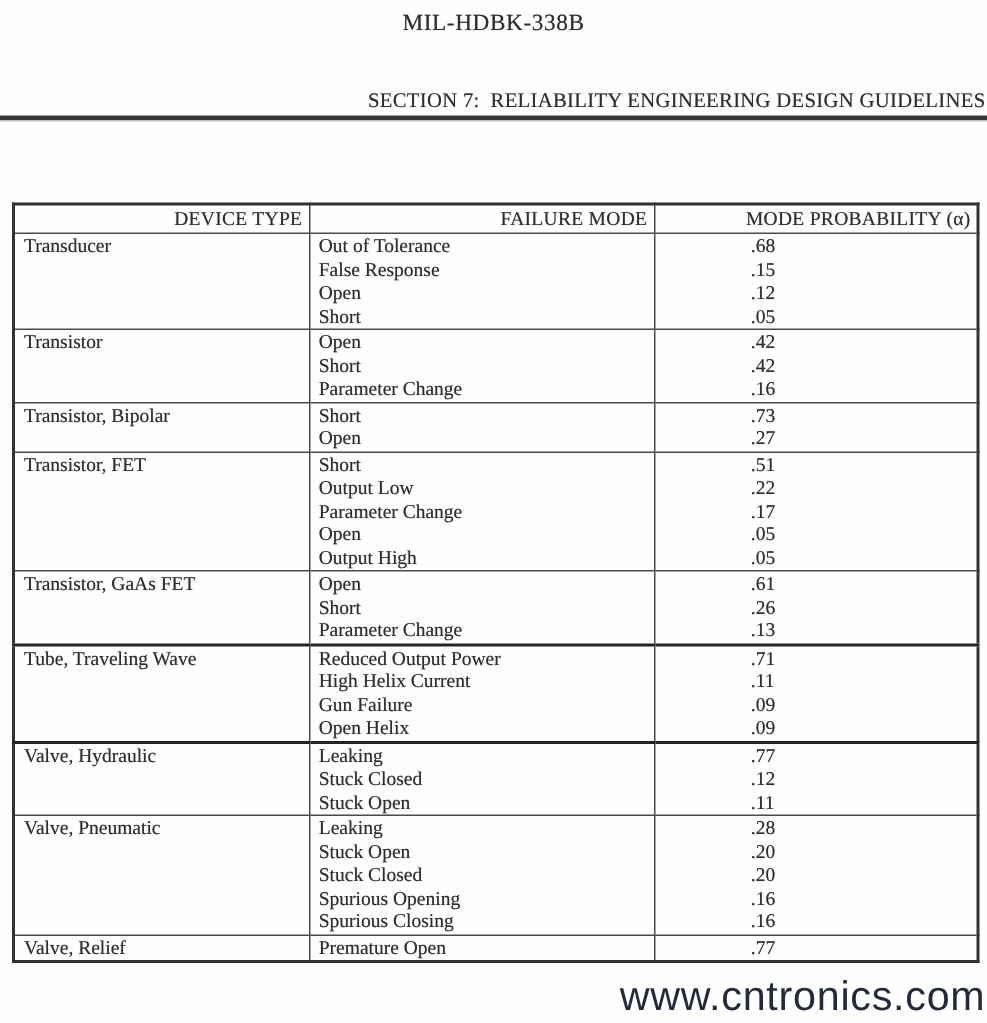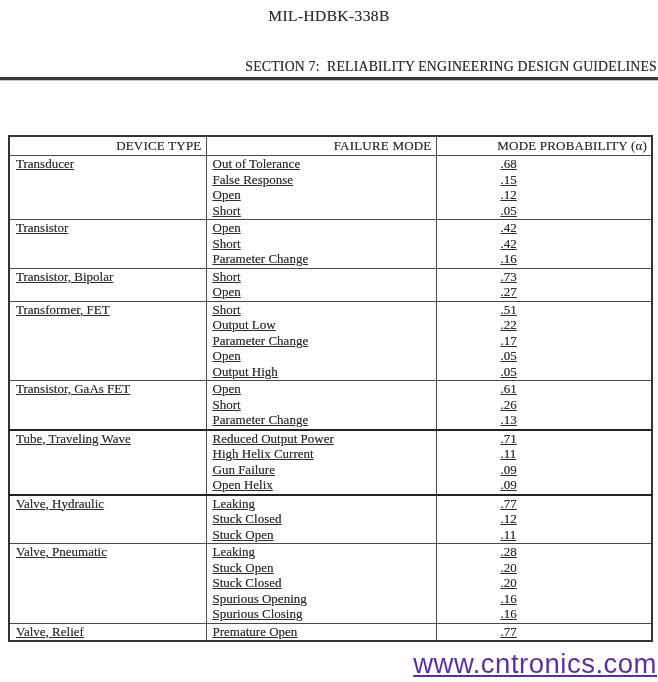--- a/index.html
+++ b/index.html
@@ -62,21 +62,20 @@
     text-align: right;
     font-weight: normal;
     font-size: 13px;
     height: 15px;
     padding: 1px 4px 1px 6px;
     letter-spacing: 0.2px;
   }
   table.parts td {
     vertical-align: top;
     padding: 0 0 1px 0;
-    text-decoration: underline;
   }
   .line {
     line-height: 15.5px;
     height: 15.5px;
     padding-left: 6px;
     white-space: nowrap;
   }
   td.col-prob .line { padding-left: 64px; }
   tbody tr.thick-bottom td { border-bottom: 2.4px solid #232323; }
 
@@ -157,21 +156,21 @@
             <div class="line">Short</div>
             <div class="line">Open</div>
           </td>
           <td class="col-prob">
             <div class="line">.73</div>
             <div class="line">.27</div>
           </td>
         </tr>
         <tr>
           <td class="col-device">
-            <div class="line">Transformer, FET</div>
+            <div class="line">Transistor, FET</div>
           </td>
           <td class="col-mode">
             <div class="line">Short</div>
             <div class="line">Output Low</div>
             <div class="line">Parameter Change</div>
             <div class="line">Open</div>
             <div class="line">Output High</div>
           </td>
           <td class="col-prob">
             <div class="line">.51</div>
@@ -254,15 +253,15 @@
           <td class="col-mode">
             <div class="line">Premature Open</div>
           </td>
           <td class="col-prob">
             <div class="line">.77</div>
           </td>
         </tr>
       </tbody>
   </table>
 
-  <div class="watermark" style="color: #4c1d95; text-decoration: underline;">www.cntronics.com</div>
+  <div class="watermark" style="color: #0f172a;">www.cntronics.com</div>
 
 </div>
 
 </body></html>

